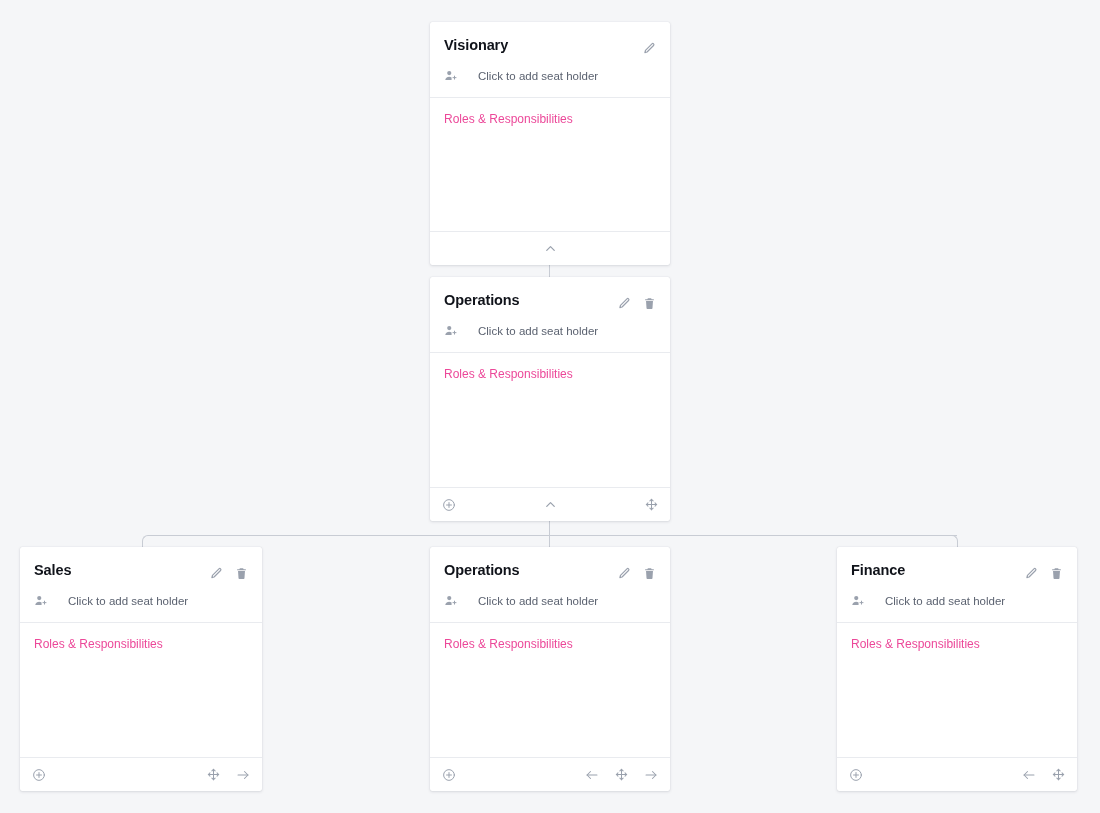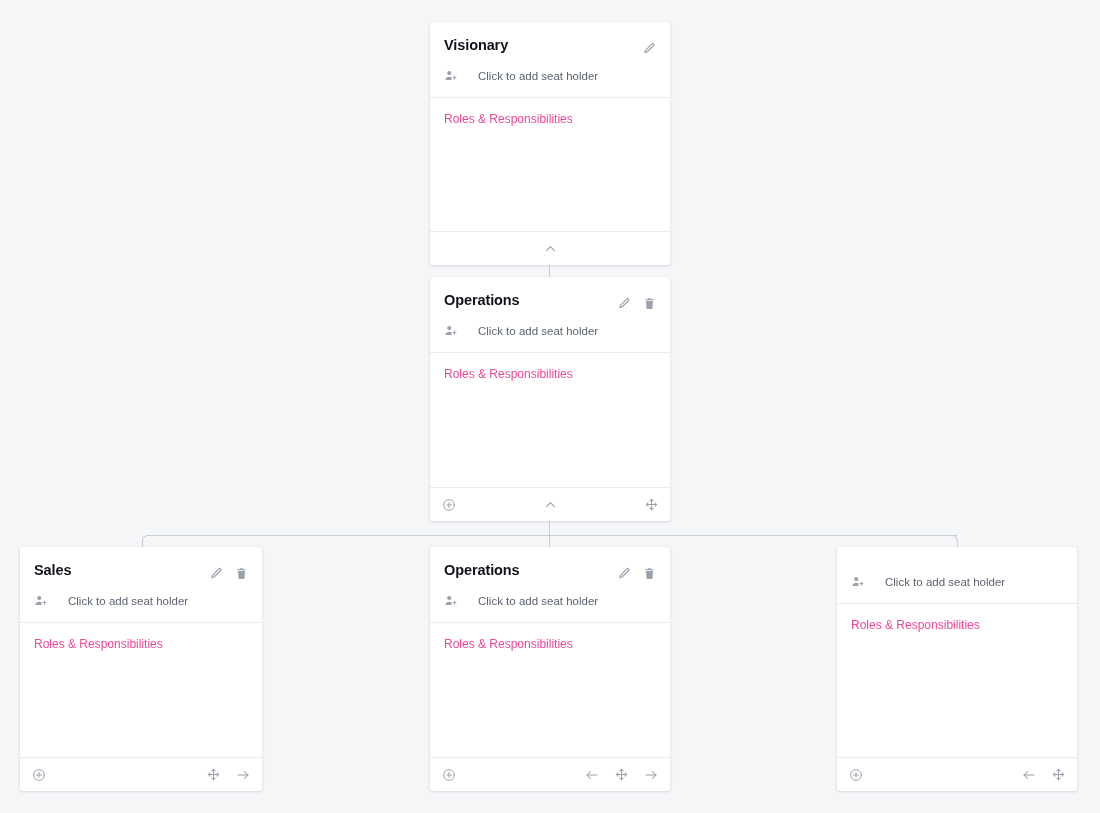--- a/index.html
+++ b/index.html
@@ -383,20 +383,35 @@
               <path d="M3.5 12h17"></path>
               <polyline points="14.5 6 20.5 12 14.5 18"></polyline>
             </svg>
         </span>
       </div>
     </div>
   </div>
 
   <div class="card" style="left:837px; top:547px; width:240px; height:244px;">
     <div class="card-header">
+      <div class="card-title-row">
+        <div class="card-title">Finance</div>
+        <div class="header-actions">
+          <span class="icon-btn" title="edit">
+            <svg width="13" height="13" viewBox="0 0 24 24" fill="none" stroke="currentColor" stroke-width="2.2" stroke-linecap="round" stroke-linejoin="round">
+                <path d="M16.5 3.5a2.12 2.12 0 0 1 3 3L7.5 18.5l-4 1 1-4z"></path>
+              </svg>
+          </span>
+          <span class="icon-btn" title="delete">
+            <svg width="13" height="13" viewBox="0 0 24 24" fill="currentColor">
+                <path d="M9 2.5h6l.9 1.6H20v2H4v-2h4.1zM5.6 7.5h12.8l-.9 13.1c-.05.8-.7 1.4-1.5 1.4H8c-.8 0-1.45-.6-1.5-1.4z"></path>
+              </svg>
+          </span>
+        </div>
+      </div>
       <div class="seat-row">
         <span class="icon-btn">
           <svg width="14" height="14" viewBox="0 0 24 24" fill="currentColor">
               <circle cx="9" cy="7" r="3.6"></circle>
               <path d="M2.2 19c0-3.4 3.1-5.6 6.8-5.6 1.5 0 2.9.36 4 .99V19z"></path>
               <path d="M18 12.2v5.2M15.4 14.8h5.2" stroke="currentColor" stroke-width="1.7" stroke-linecap="round" fill="none"></path>
             </svg>
         </span>
         <span class="seat-label">Click to add seat holder</span>
       </div>

